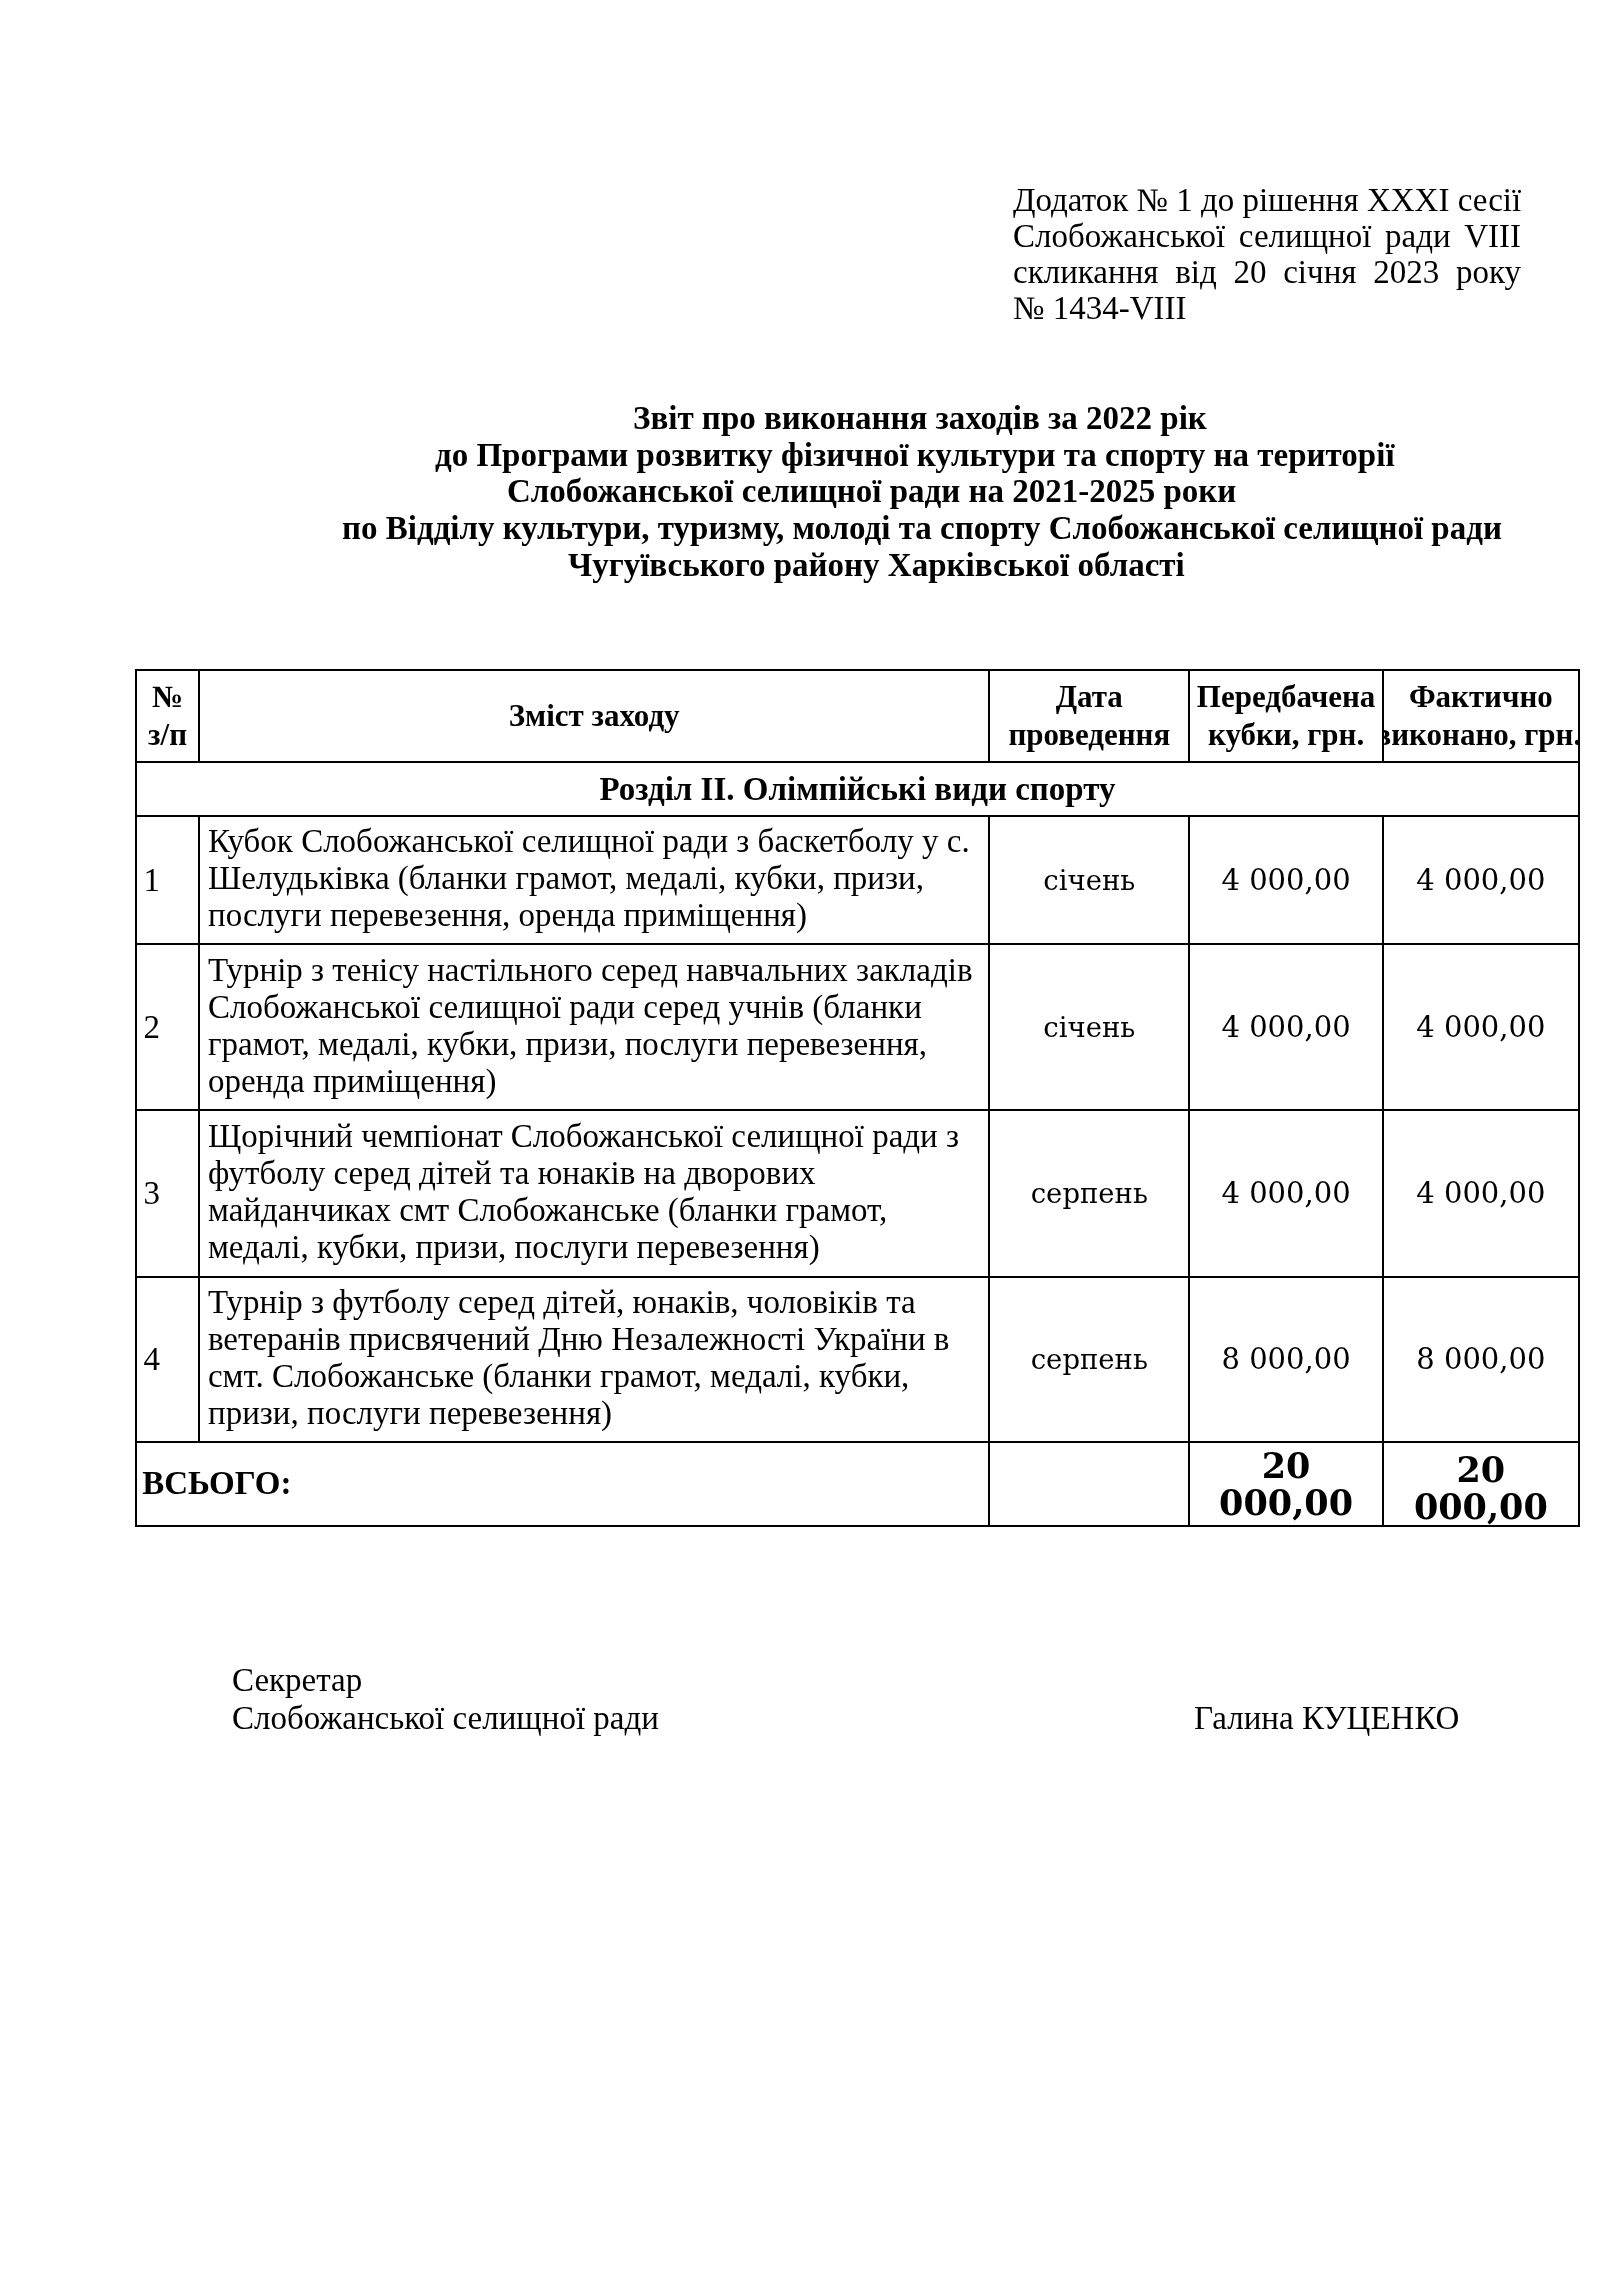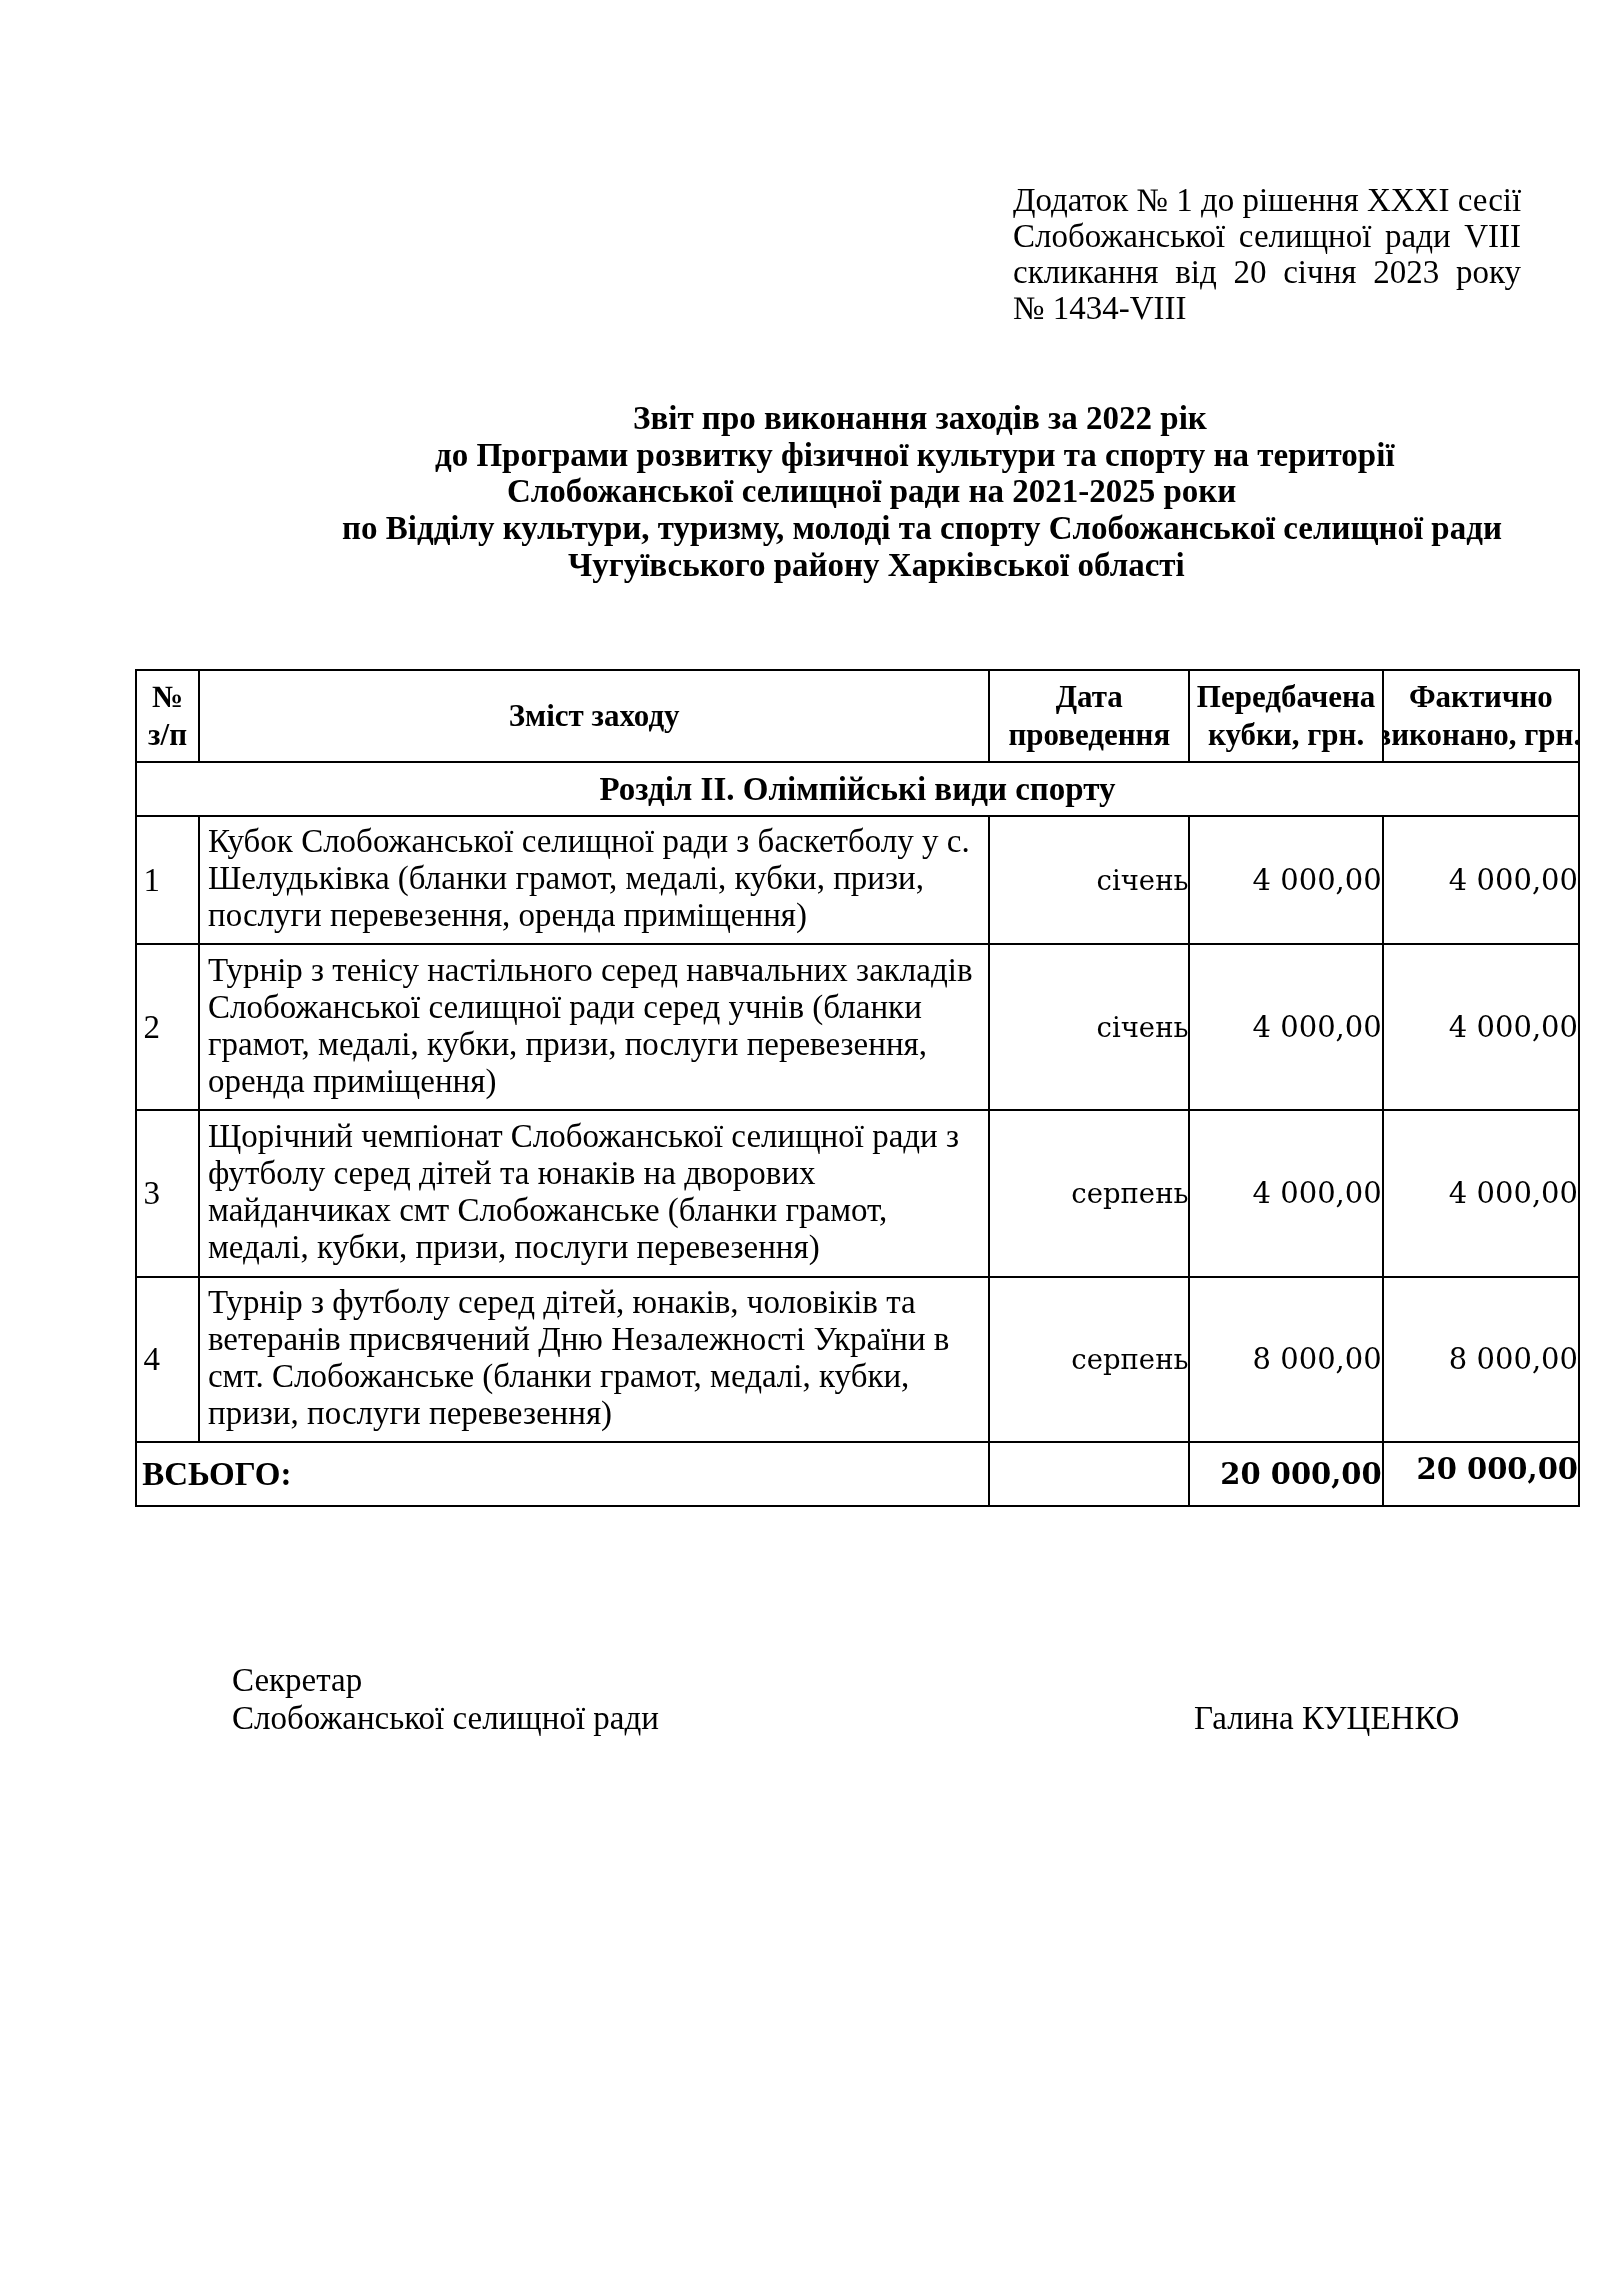--- a/index.html
+++ b/index.html
@@ -16,25 +16,25 @@
            border-collapse:collapse; table-layout:fixed; font-size:33px; line-height:37px; }
   table.report td, table.report th { border:2px solid #000; padding:0; vertical-align:middle; }
   table.report th { font-weight:bold; text-align:center; line-height:38px; font-size:31px; }
   .c-num { width:63px; } .c-content { width:789px; } .c-date { width:200px; }
   .c-plan { width:193px; } .c-fact { width:196px; }
   tr.hdr { height:92px; }
   tr.sect { height:54px; }
   tr.sect td { text-align:center; font-weight:bold; }
   td.num { text-align:left; padding-left:6.5px !important; }
   td.content { padding:0 6.5px 2.6px 7.9px !important; text-align:left; }
-  td.date, td.money { text-align:right; font-family:"DejaVu Serif", serif; font-size:29px; }
+  td.date, td.money { text-align:center; font-family:"DejaVu Serif", serif; font-size:29px; }
   td.date { font-size:27.5px; }
   tr.total { height:64px;padding-left:40px; }
   tr.total td.label { font-weight:bold; text-align:left; padding-left:5.2px !important; font-family:"Liberation Serif", serif; }
-  tr.total td.money { font-weight:bold; font-size:29px; }
+  tr.total td.money { font-weight:bold; font-size:35px; }
   .fact-hdr { overflow:hidden; white-space:nowrap; }
   .fact-hdr span { display:block; }
   .sign { position:absolute; font-size:33px; line-height:37px; white-space:nowrap; }
 </style>
 </head>
 <body>
 
 <div class="annex">
   <span class="line">Додаток № 1 до рішення XXXI сесії</span>
   <span class="line">Слобожанської селищної ради VIII</span>

